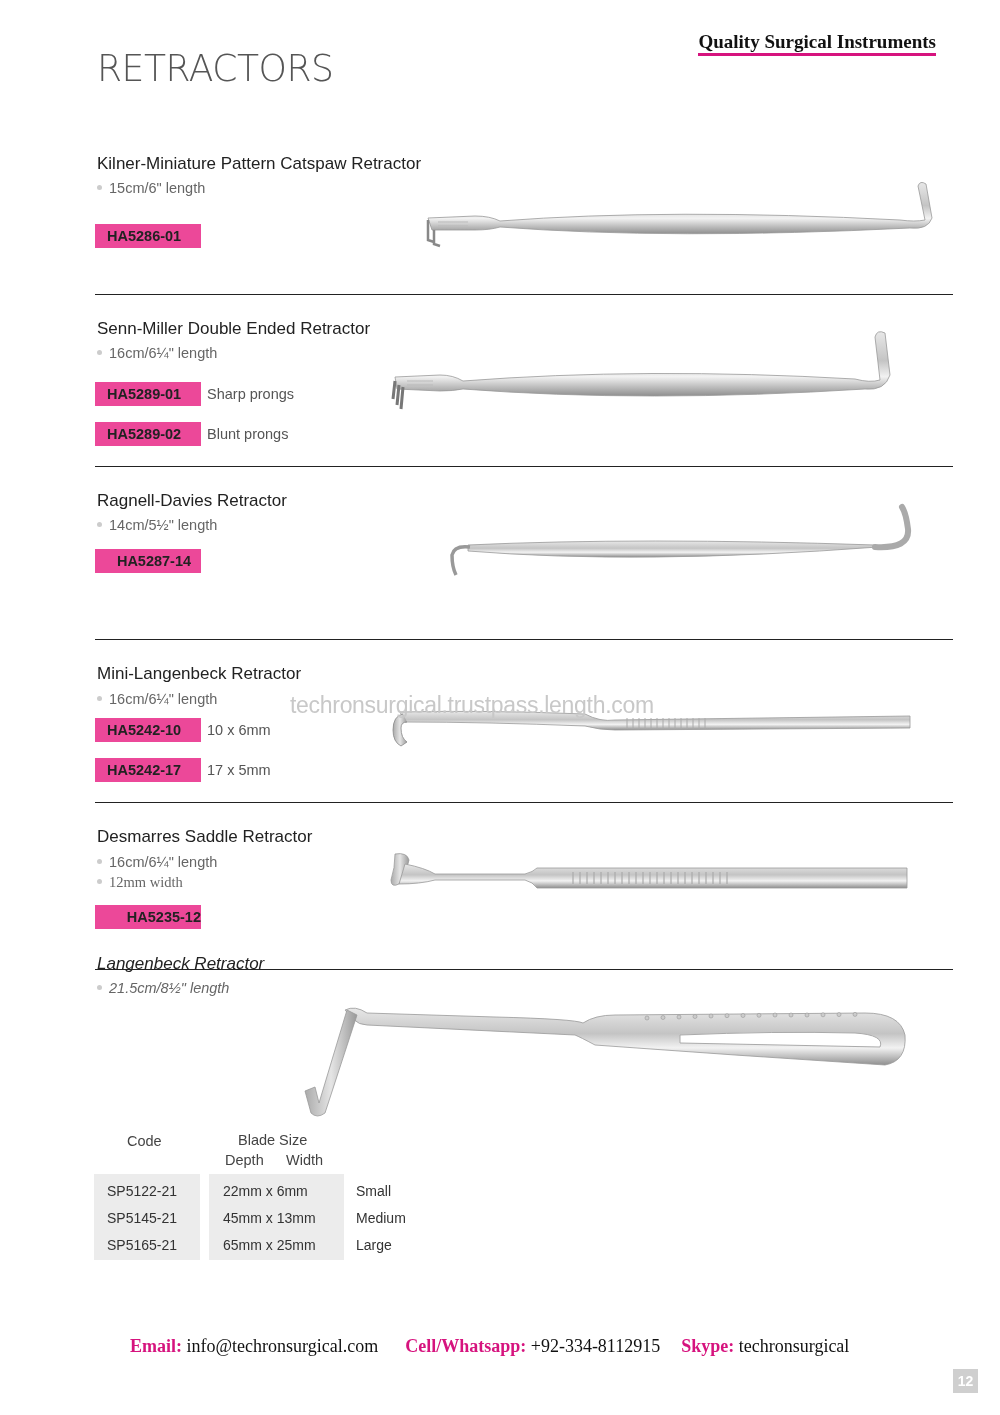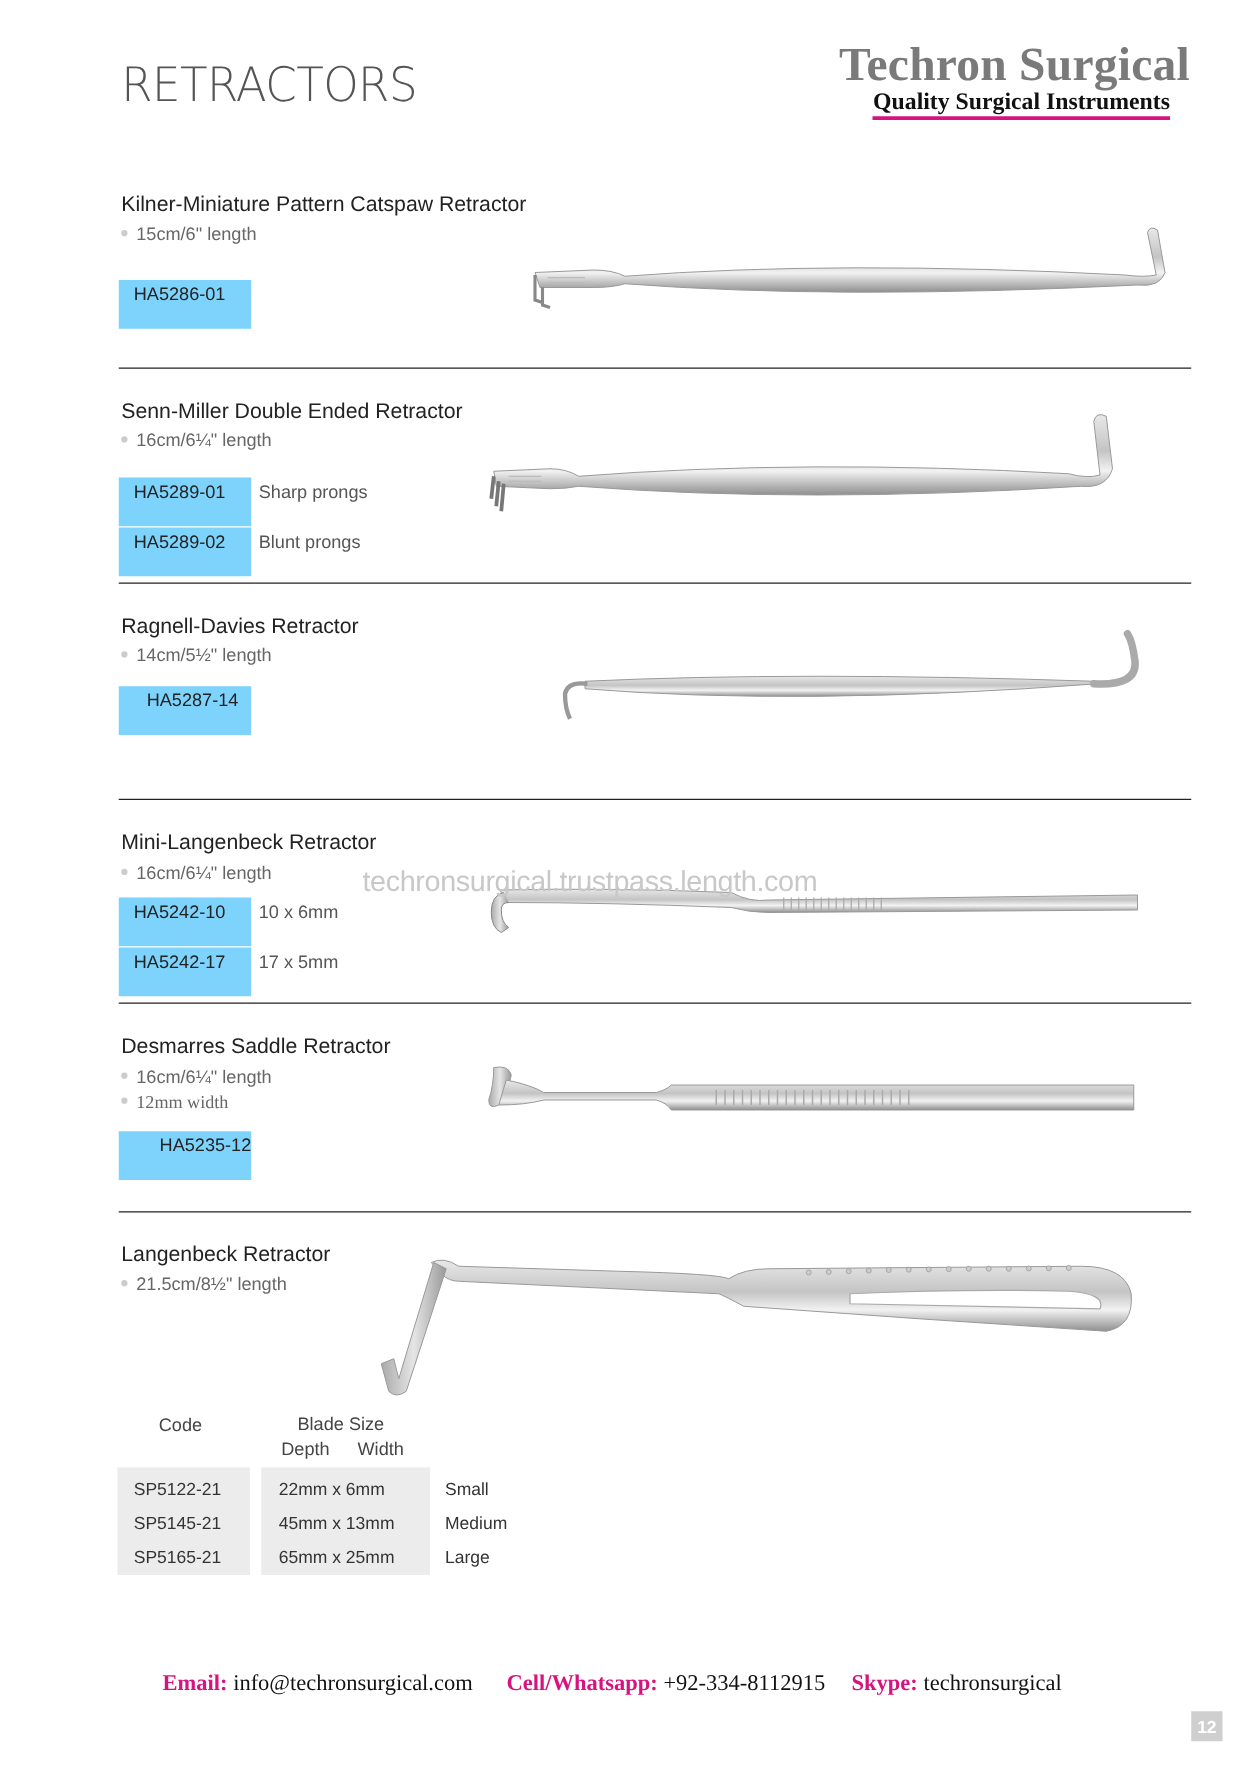--- a/index.html
+++ b/index.html
@@ -28,23 +28,23 @@
 
   .section { position: absolute; left: 95px; width: 858px; }
   .divider { position: absolute; left: 95px; width: 858px; height: 1px; background: #222; }
 
   .prod-title { position: absolute; left: 2px; font-size: 17px; color: #222; white-space: nowrap; }
   .spec { position: absolute; left: 2px; font-size: 14.5px; color: #666; white-space: nowrap; }
   .spec::before { content: ""; display: inline-block; width: 5px; height: 5px; border-radius: 50%;
     background: #ccc; margin-right: 7px; vertical-align: middle; position: relative; top: -2px; }
 
   .code {
-    position: absolute; left: 0; width: 106px; height: 39px;
-    background: #7dd3fc; font-size: 14.5px; color: #222;
-    padding-left: 12px; line-height: 24px; white-space: nowrap;
+    position: absolute; left: 0; width: 106px; height: 24px;
+    background: #ec4899; font-size: 14.5px; color: #222;
+    padding-left: 12px; line-height: 24px; white-space: nowrap; font-weight: bold;
   }
   .code-note { position: absolute; left: 112px; font-size: 14.5px; color: #555; line-height: 24px; white-space: nowrap; }
 
   .inst { position: absolute; }
 
   .watermark {
     position: absolute; left: 290px; top: 692px; font-size: 23px; color: #c8c8c8;
     letter-spacing: -0.3px; white-space: nowrap;
   }
 
@@ -61,21 +61,20 @@
     position: absolute; left: 953px; top: 1369px; width: 25px; height: 24px;
     background: #cfcfcf; color: #fff; font-size: 14px; font-weight: bold;
     text-align: center; line-height: 24px;
   }
 </style>
 </head>
 <body>
 
 <div class="page-title">RETRACTORS</div>
 <div class="brand">
-  <div class="brand-name">Techron Surgical</div>
   <div class="brand-tagline">Quality Surgical Instruments</div>
 </div>
 
 <svg width="0" height="0" style="position:absolute">
   <defs>
     <linearGradient id="steel" x1="0" y1="0" x2="0" y2="1">
       <stop offset="0" stop-color="#e8e8e8"></stop>
       <stop offset="0.45" stop-color="#c4c4c4"></stop>
       <stop offset="0.7" stop-color="#f2f2f2"></stop>
       <stop offset="1" stop-color="#8f8f8f"></stop>
@@ -190,21 +189,21 @@
       <line x1="307" y1="24" x2="307" y2="36"></line>
     <line x1="314" y1="24" x2="314" y2="36"></line>
       <line x1="321" y1="24" x2="321" y2="36"></line>
       <line x1="328" y1="24" x2="328" y2="36"></line>
     <line x1="335" y1="24" x2="335" y2="36"></line>
       <line x1="342" y1="24" x2="342" y2="36"></line>
   </g>
 </svg>
 <div class="divider" style="top:969px;"></div>
 
-<div class="section" style="top:990px;height:280px;">
+<div class="section" style="top:950px;height:280px;font-style:italic;">
   <div class="prod-title" style="top:4px;">Langenbeck Retractor</div>
   <div class="spec" style="top:30px;">21.5cm/8½" length</div>
 </div>
 <svg class="inst" style="left:295px;top:995px;" width="620" height="125" viewBox="0 0 620 125">
   <path d="M50 15 Q60 10 72 18 L200 22 Q280 24 288 28 Q300 20 320 20 L570 18 Q605 18 610 40 Q612 66 590 70 L440 60 L300 50 Q285 42 280 40 L72 30 Q64 30 58 24 Z" fill="url(#steel)" stroke="#999" stroke-width="0.8"></path>
   <path d="M385 40 Q480 36 560 38 Q590 40 585 52 L385 48 Z" fill="#fff" stroke="#aaa" stroke-width="1"></path>
   <g fill="#ccc" stroke="#999" stroke-width="0.6">
     <circle cx="352" cy="23" r="2"></circle>
       <circle cx="368" cy="22.5" r="2"></circle>
       <circle cx="384" cy="22" r="2"></circle>

